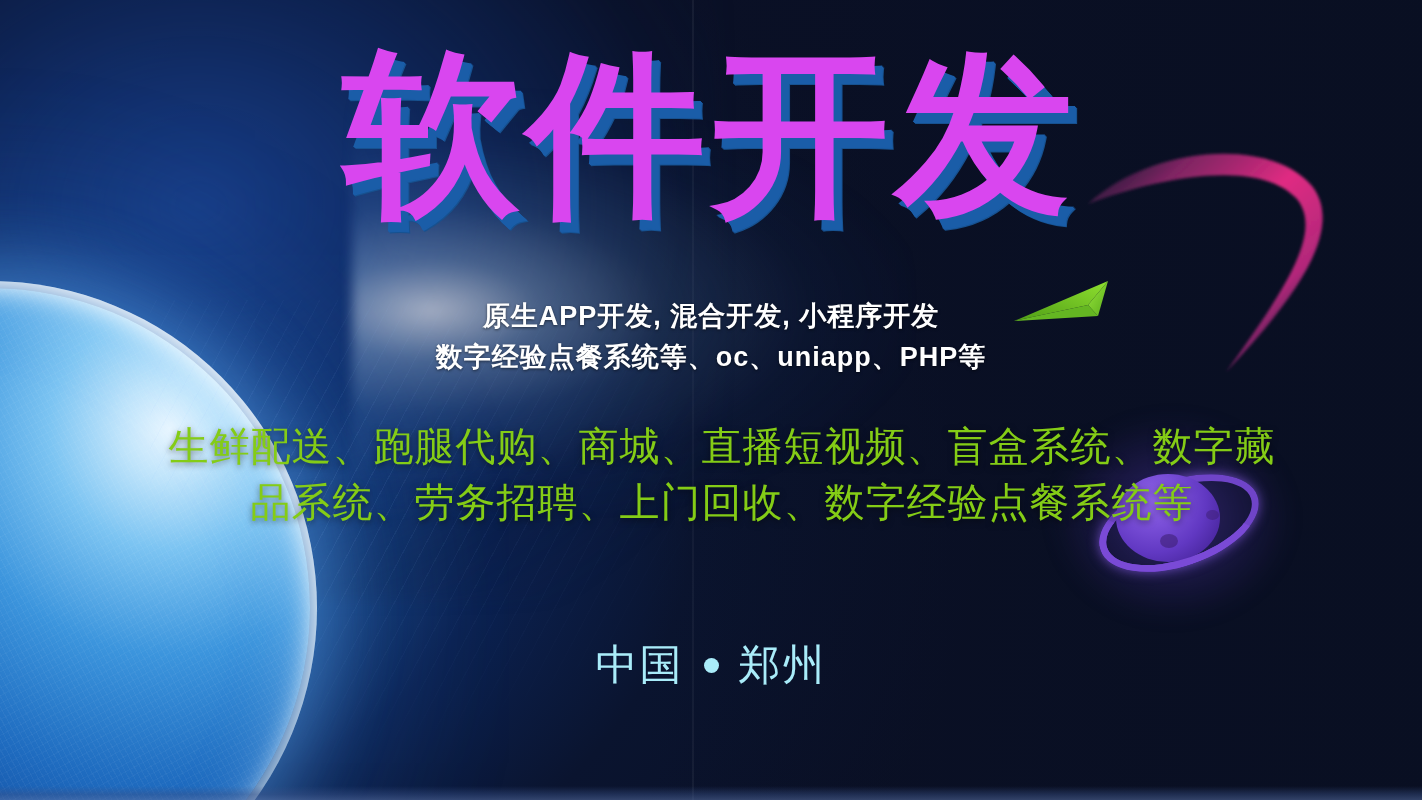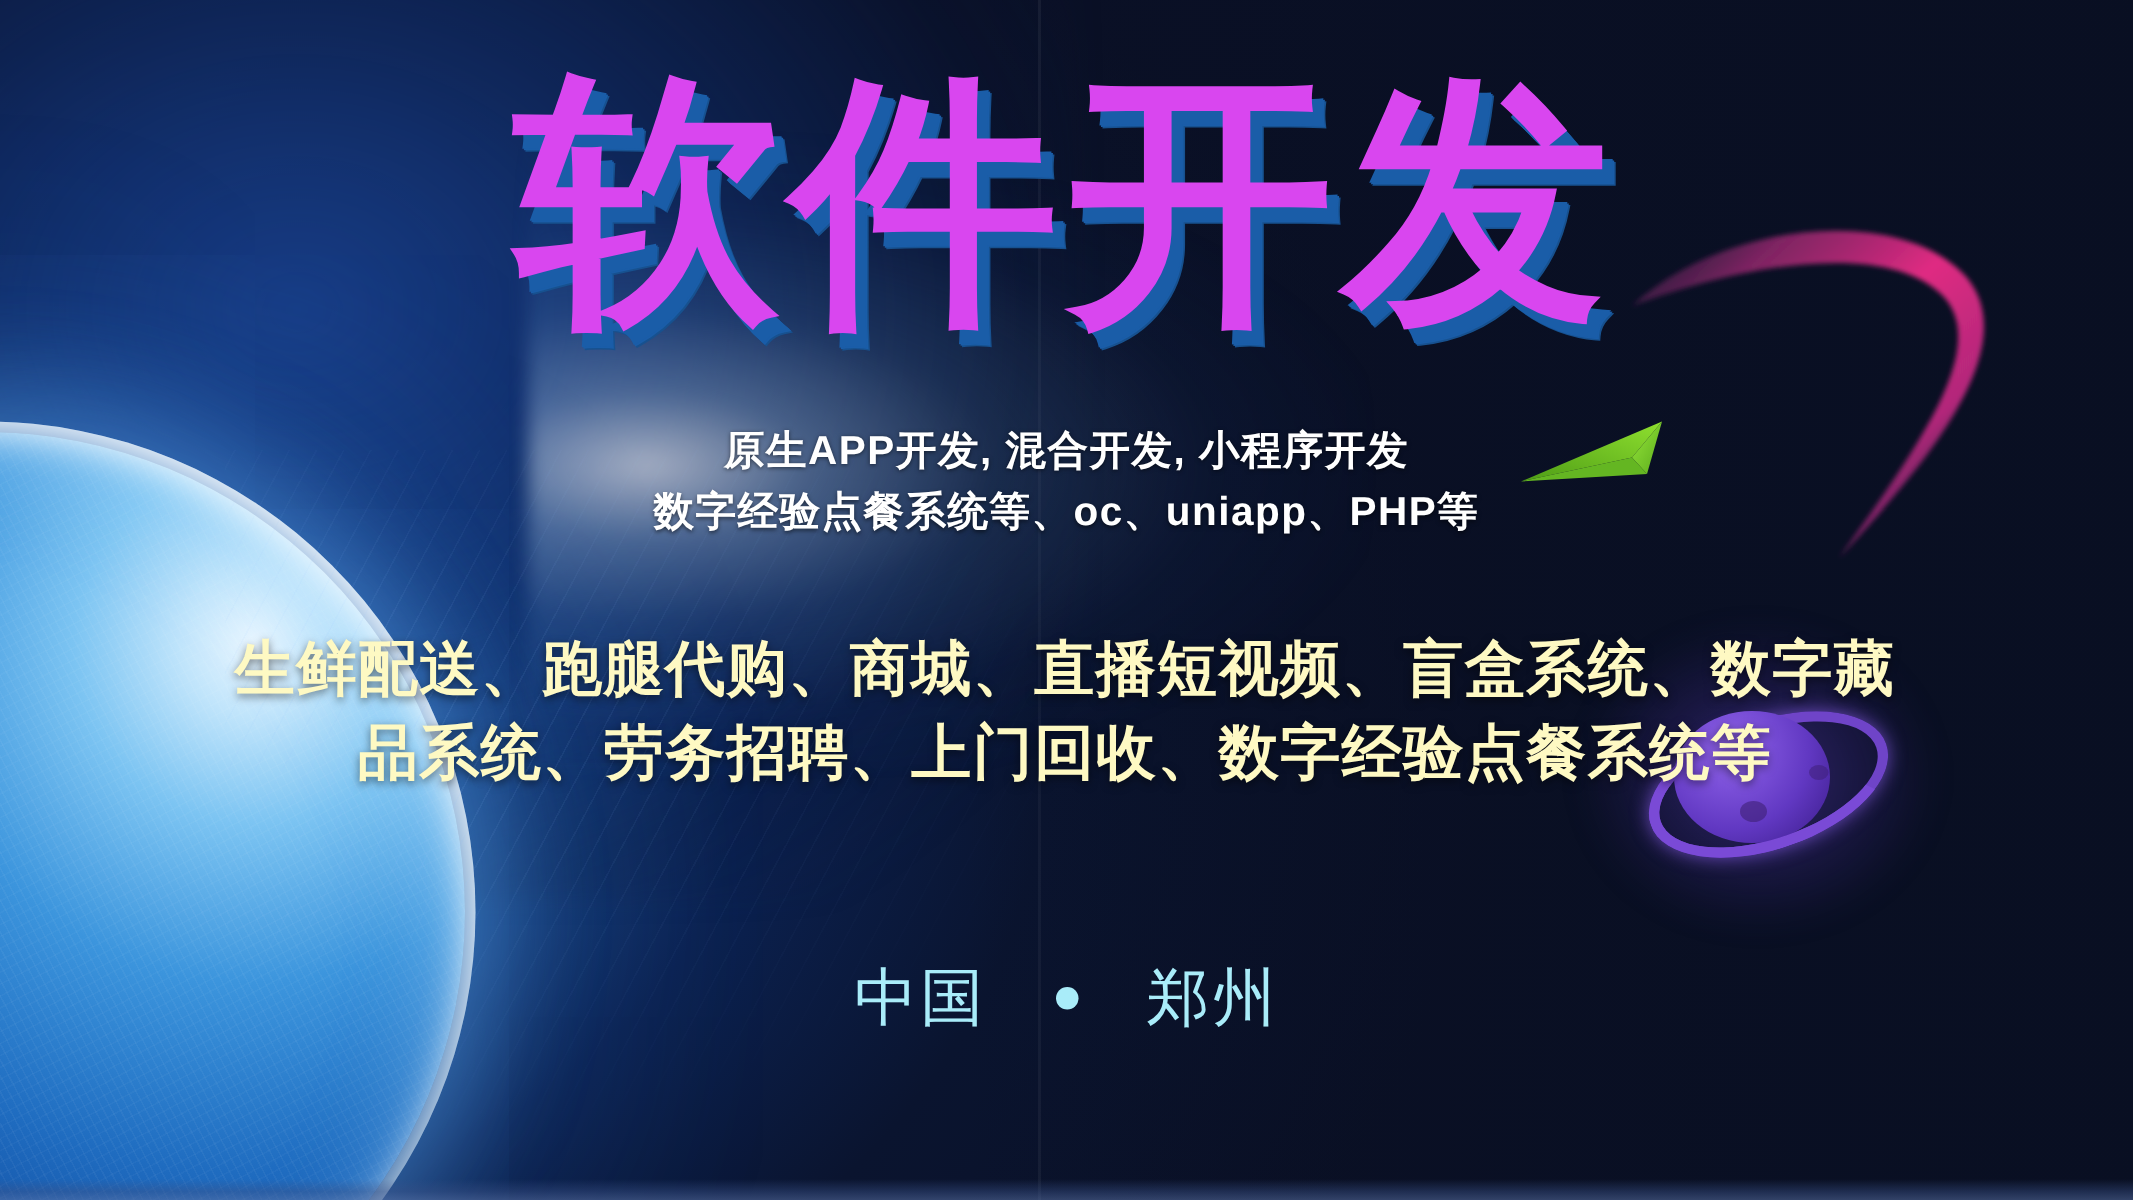--- a/index.html
+++ b/index.html
@@ -195,50 +195,50 @@
     letter-spacing: 6px;
     color: #d946ef;
     text-shadow:
       7px 9px 0 #1a5da8,
       8px 10px 0 #1a5da8,
       9px 11px 0 #17518f;
     white-space: nowrap;
   }
   .subtitle {
     position: absolute;
-    left: 0; top: 280px;
+    left: 0; top: 296px;
     width: 1422px;
     text-align: center;
     color: #ffffff;
     font-weight: 800;
     font-size: 27px;
     line-height: 41px;
     letter-spacing: 1px;
     text-shadow: 0 1px 3px rgba(0,0,0,0.55);
   }
   .body-copy {
     position: absolute;
-    left: 150px; top: 418px;
+    left: 162px; top: 418px;
     width: 1120px;
     text-align: center;
-    color: #fef9c3;
-    font-weight: 700;
+    color: #84cc16;
+    font-weight: 400;
     font-size: 40px;
     line-height: 56px;
     letter-spacing: 1px;
     text-shadow: 0 2px 6px rgba(0,0,0,0.5);
   }
   .footer {
     position: absolute;
     left: 0; top: 637px;
     width: 1422px;
     display: flex;
     justify-content: center;
     align-items: center;
-    gap: 46px;
+    gap: 20px;
     color: #a9ecf9;
     font-size: 42px;
     font-weight: 300;
     letter-spacing: 2px;
   }
   .footer .dot {
     width: 15px; height: 15px;
     border-radius: 50%;
     background: #a9ecf9;
     display: inline-block;

